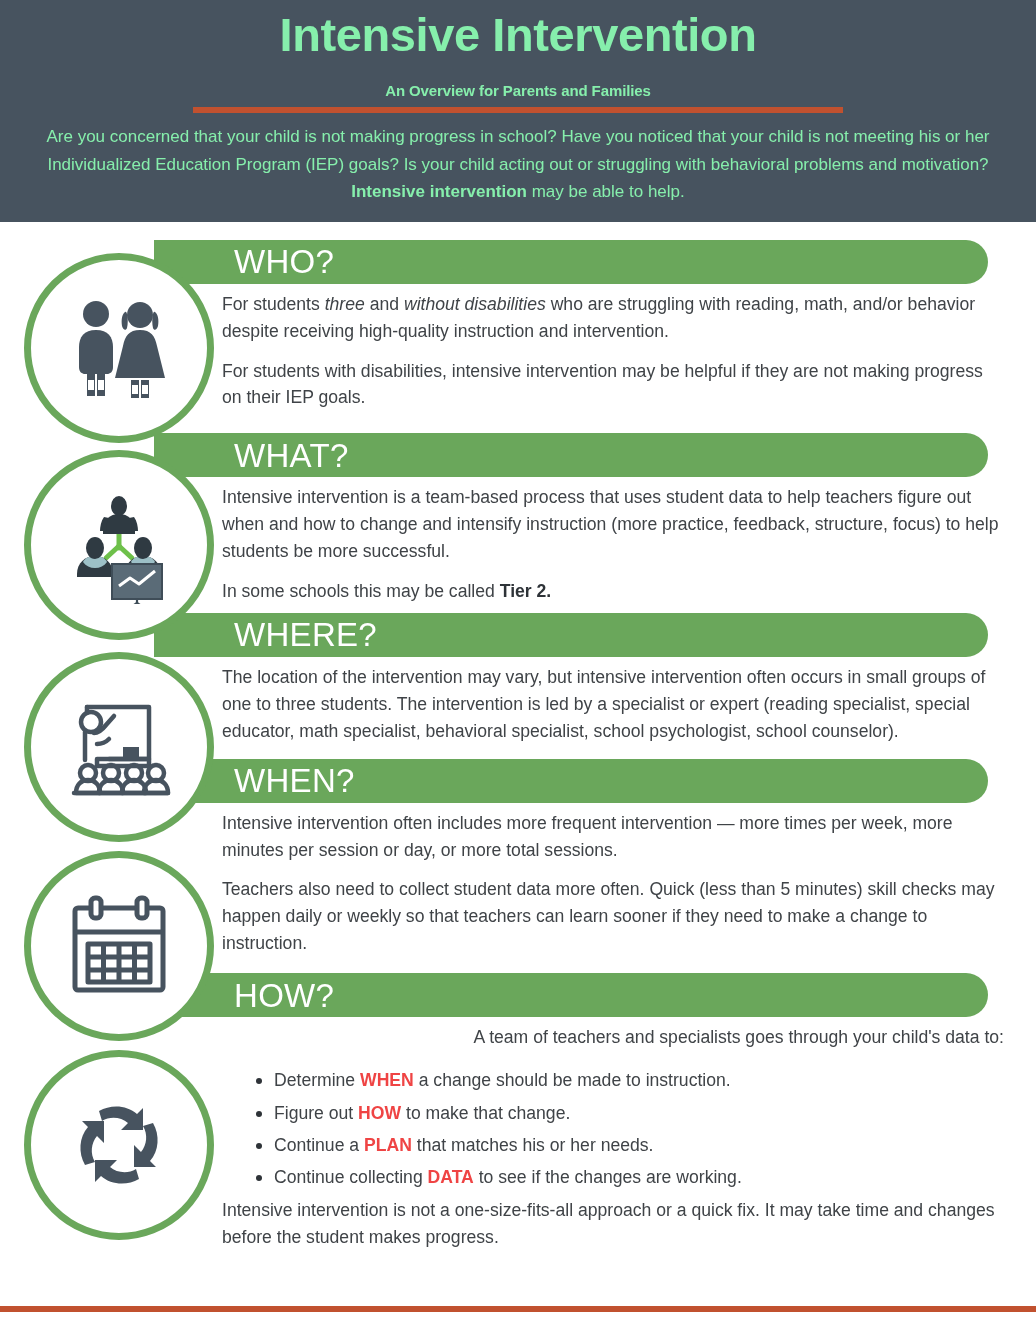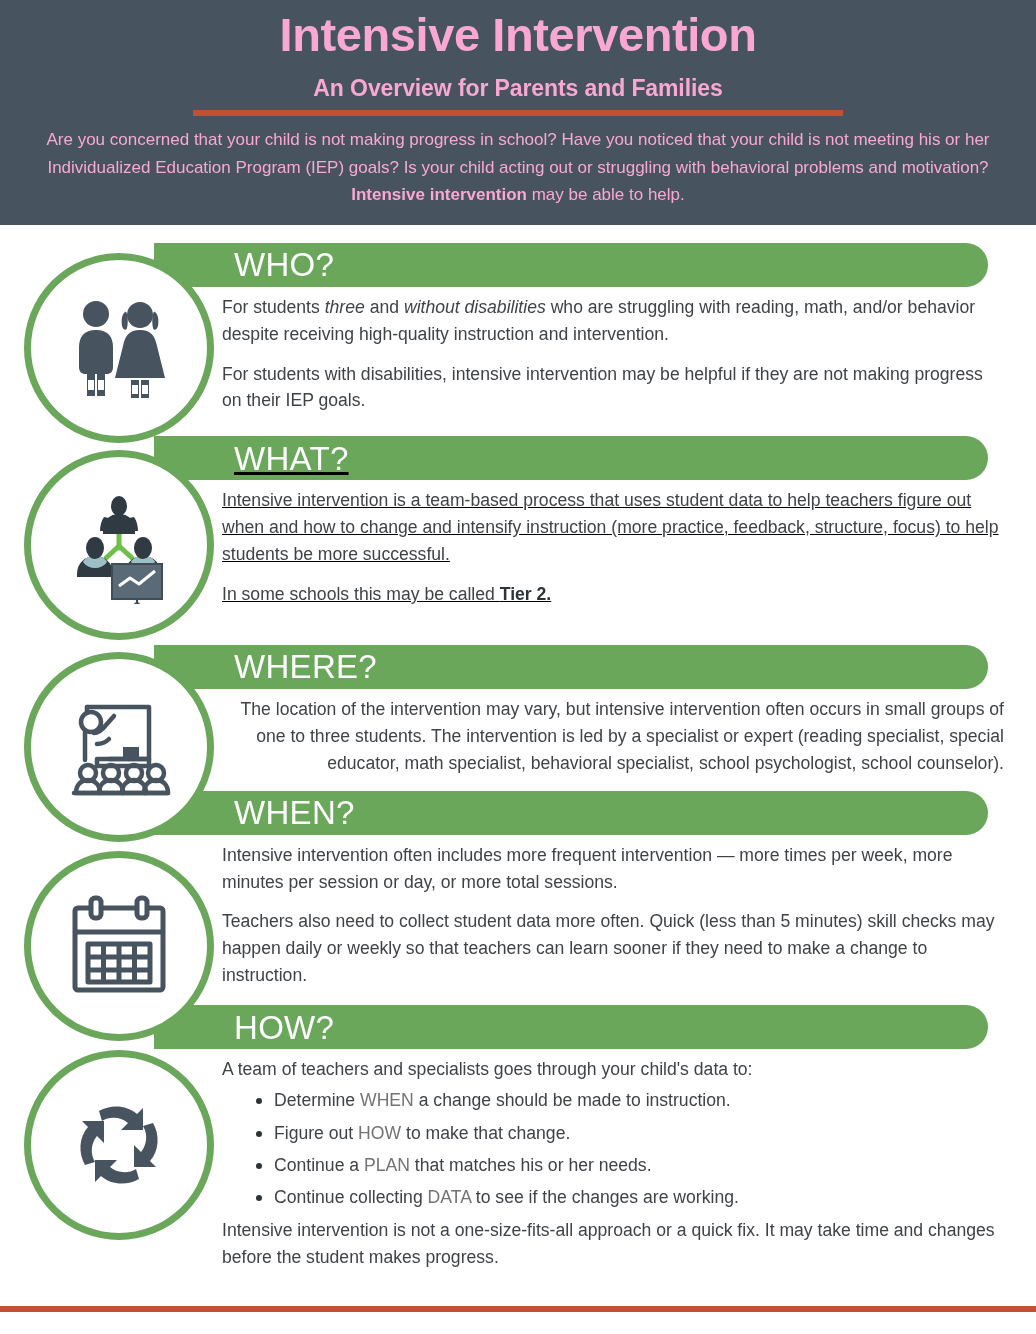--- a/index.html
+++ b/index.html
@@ -12,32 +12,32 @@
     overflow: hidden;
     position: relative;
   }
 
   
   .header {
     background: #47535f;
     width: 100%;
     padding: 8px 14px 16px;
     text-align: center;
-    color: #f9a8d4;
+    color: #86efac;
   }
   .header-title {
     font-size: 47px;
     font-weight: bold;
     letter-spacing: -0.4px;
     line-height: 1.13;
   }
   .header-subtitle {
-    font-size: 23px;
+    font-size: 15px;
     font-weight: bold;
-    margin-top: 14px;
+    margin-top: 21px;
     letter-spacing: -0.1px;
   }
   .header-rule {
     width: 650px;
     height: 6px;
     background: #c1512f;
     margin: 8px auto 10px;
   }
   .header-body {
     font-size: 17px;
@@ -102,21 +102,21 @@
   .bullets li::before {
     content: "";
     position: absolute;
     left: 34px;
     top: 11px;
     width: 6px;
     height: 6px;
     border-radius: 50%;
     background: #2e3338;
   }
-  .bullets li b { font-weight: normal; color: #737373; }
+  .bullets li b { font-weight: bold; color: #ef4444; }
 
   
   .icon-circle {
     position: absolute;
     left: 24px;
     width: 190px;
     height: 190px;
     border: 7px solid #6aa75b;
     border-radius: 50%;
     background: #ffffff;
@@ -128,22 +128,22 @@
   .icon-circle svg { display: block; }
 
   
   .c-who   { top: 253px; }
   .c-what  { top: 450px; }
   .c-where { top: 652px; }
   .c-when  { top: 851px; }
   .c-how   { top: 1050px; }
 
   .sec-who   { margin-top: 18px; }
-  .sec-what  { margin-top: 22px; text-decoration: underline; }
-  .sec-where { margin-top: 37px; text-align: right; }
+  .sec-what  { margin-top: 22px; }
+  .sec-where { margin-top: 8px; }
   .sec-when  { margin-top: 14px; }
   .sec-how   { margin-top: 16px; }
 
   .footer-rule {
     position: absolute;
     bottom: 22px;
     left: 0;
     width: 100%;
     height: 6px;
     background: #c1512f;
@@ -330,21 +330,21 @@
       <p>Intensive intervention often includes more frequent intervention — more times per week, more minutes per session or day, or more total sessions.</p>
       <p>Teachers also need to collect student data more often. Quick (less than 5 minutes) skill checks may happen daily or weekly so that teachers can learn sooner if they need to make a change to instruction.</p>
     </div>
   </div>
 
   <div class="section sec-how">
     <div class="bar">
       <span class="bar-label">HOW?</span>
     </div>
     <div class="body-text">
-      <p style="margin-bottom:4px;">A team of teachers and specialists goes through your child's data to:</p>
+      <p style="margin-bottom:16px;text-align:right;">A team of teachers and specialists goes through your child's data to:</p>
       <ul class="bullets" id="how-bullets">
           <li><span>Determine </span><b>WHEN</b><span> a change should be made to instruction.</span></li>
           <li><span>Figure out </span><b>HOW</b><span> to make that change.</span></li>
           <li><span>Continue a </span><b>PLAN</b><span> that matches his or her needs.</span></li>
           <li><span>Continue collecting </span><b>DATA</b><span> to see if the changes are working.</span></li>
         </ul>
       <p style="margin-top:0;">Intensive intervention is not a one-size-fits-all approach or a quick fix. It may take time and changes before the student makes progress.</p>
     </div>
   </div>
 

